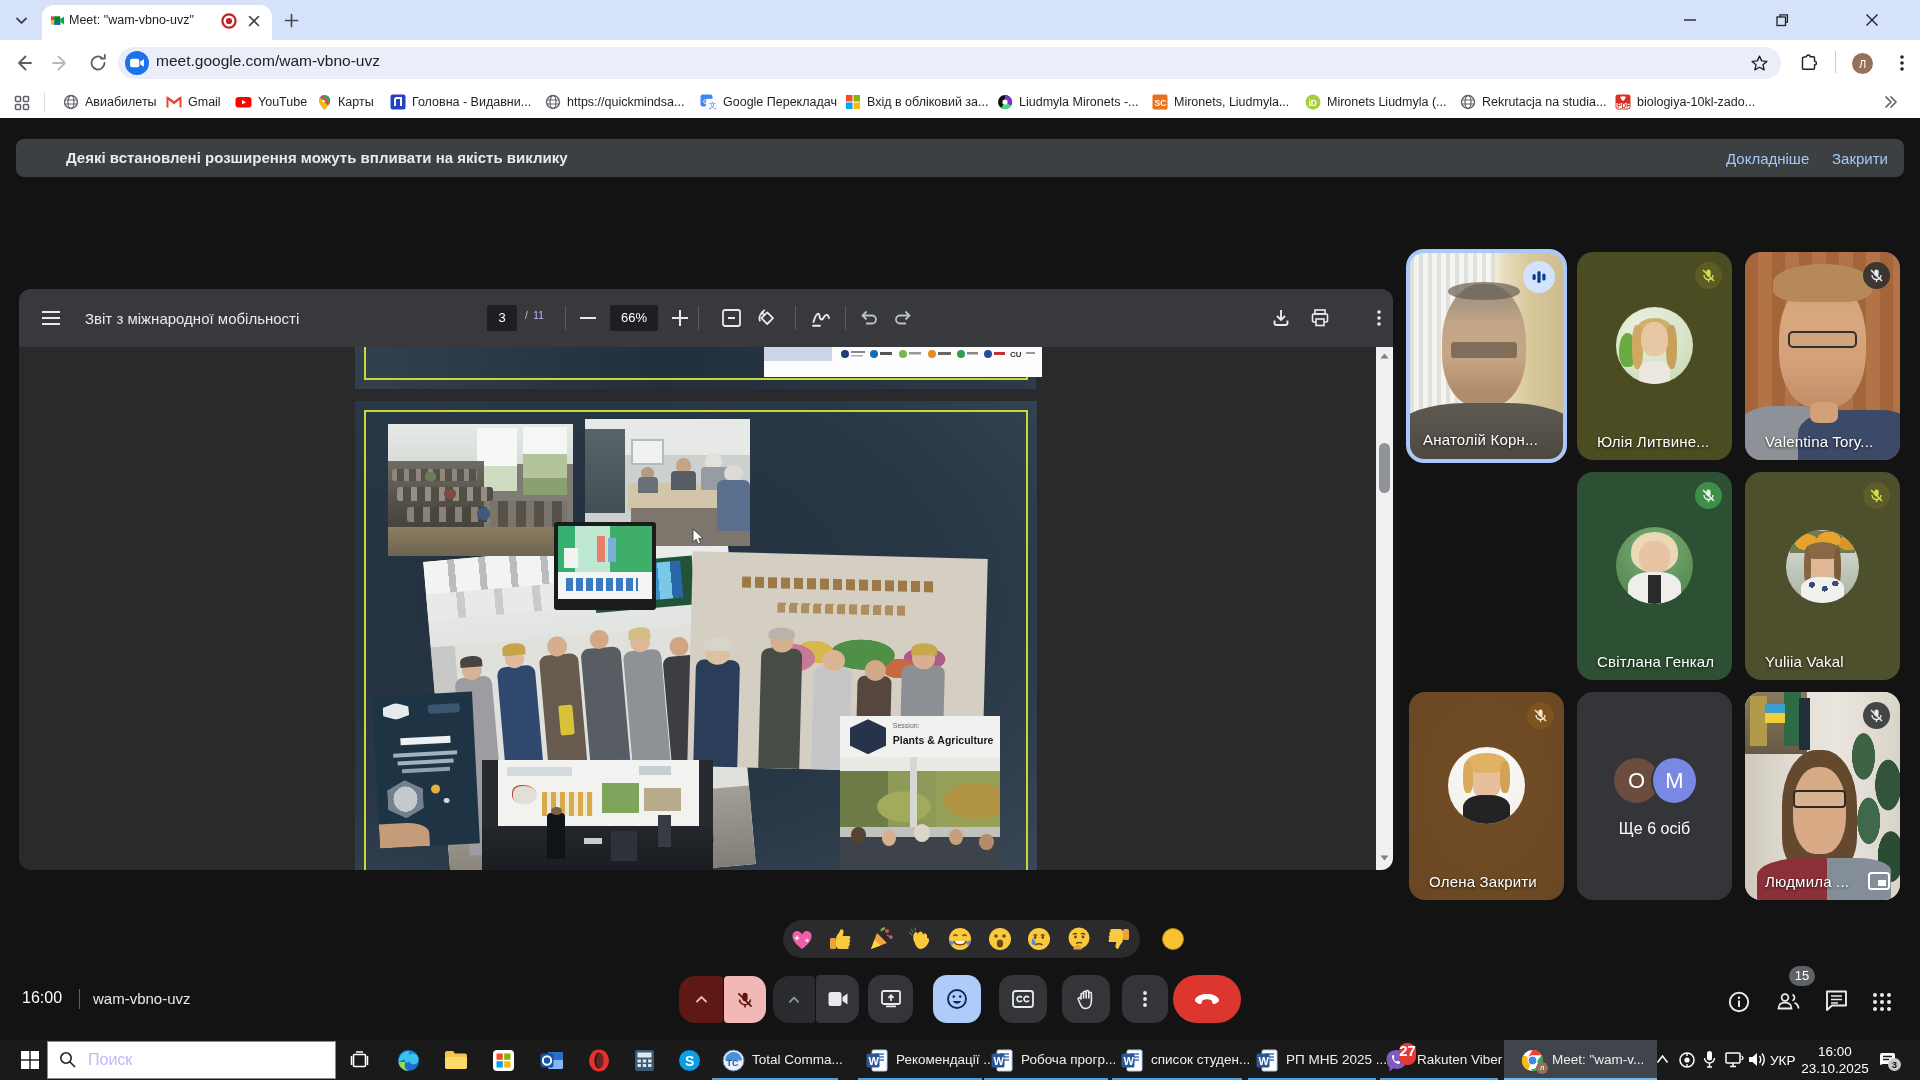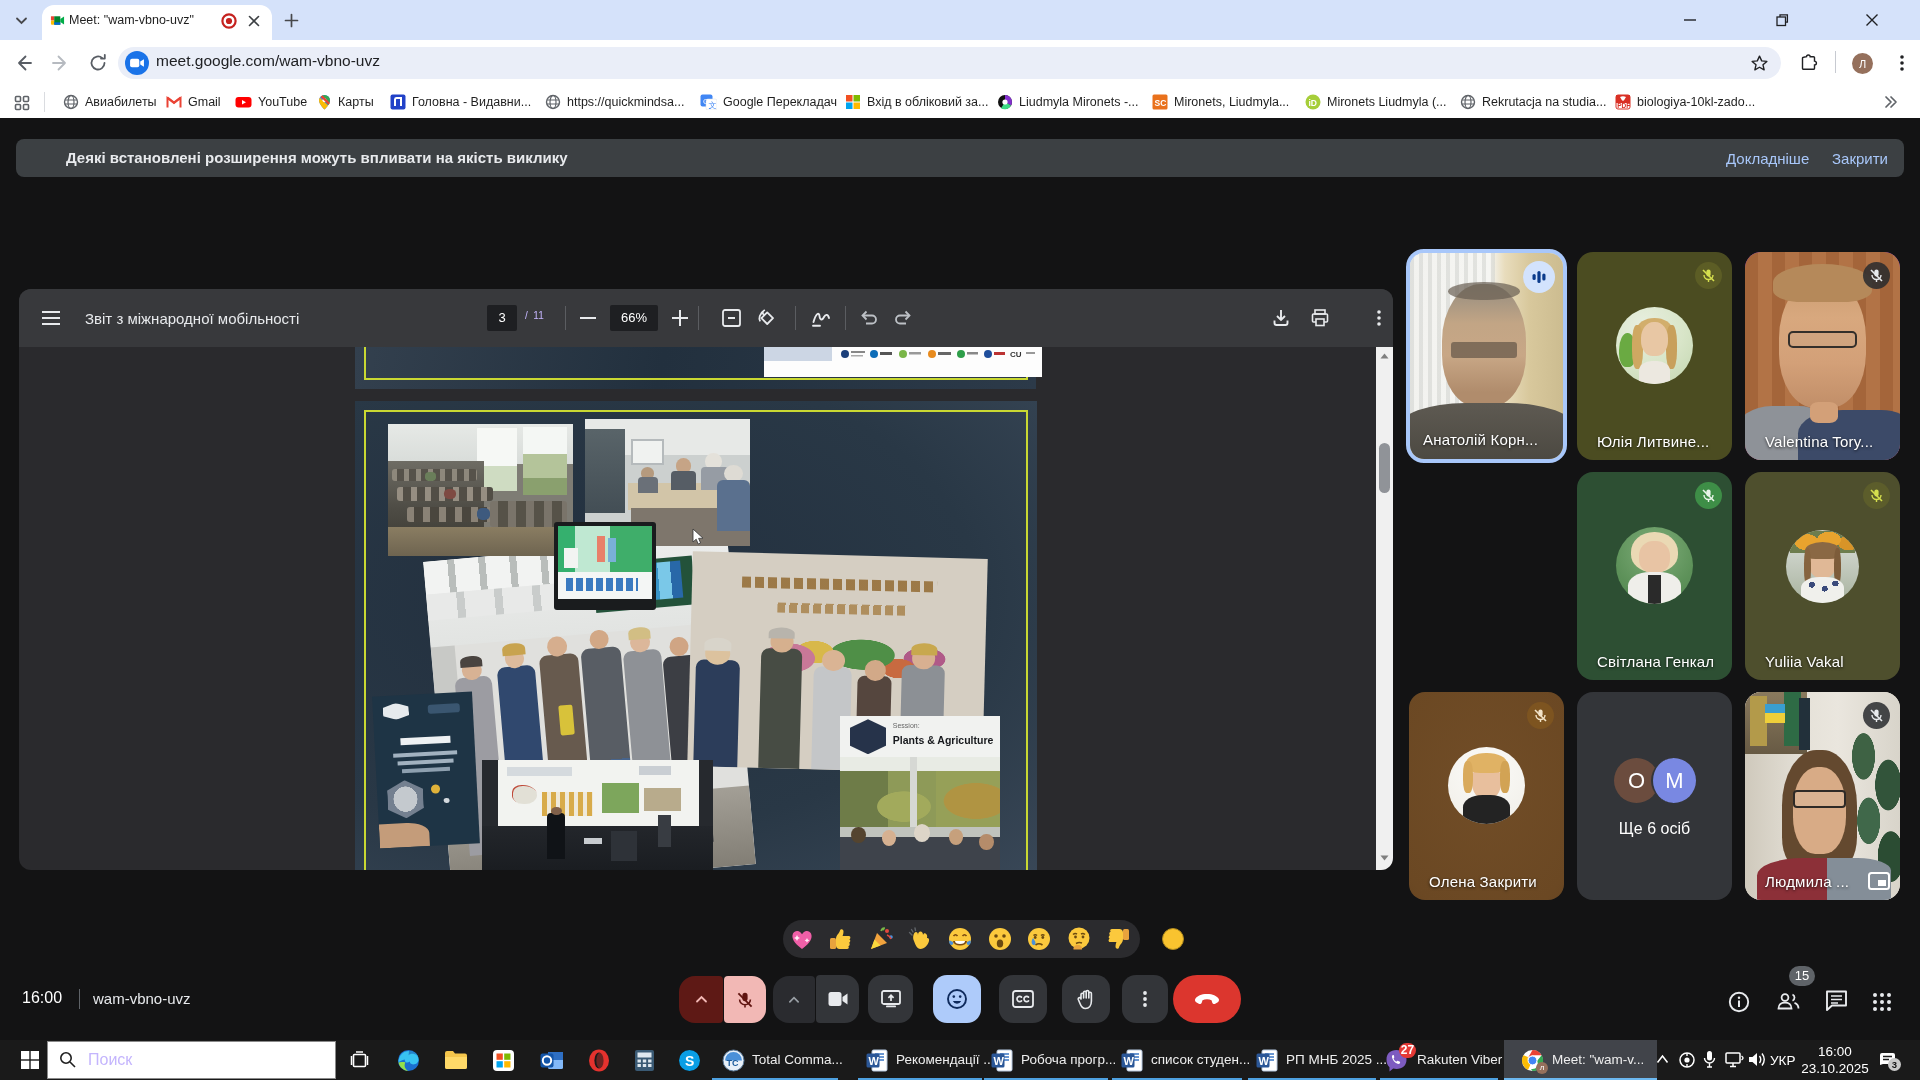--- a/index.html
+++ b/index.html
@@ -858,21 +858,21 @@
       <path d="M9 5 H18 M9 8 H18 M9 11 H18" stroke="#3a76c4" stroke-width="1.4"></path>
       <rect x="0.5" y="4.5" width="13" height="14" rx="1.5" fill="#2b5797"></rect>
       <text x="2.5" y="15.5" font-size="11" font-weight="bold" fill="#fff" font-family="Liberation Sans">W</text>
     </svg>
 <div class="abs tklabel" style="left:1286px;top:1052px;">РП МНБ 2025 ...</div>
 
 <svg class="abs" style="left:1385px;top:1049px" width="23" height="23" viewBox="0 0 23 23">
       <path d="M11.5 1 C17.5 1 21.5 4.5 21.5 10.5 C21.5 16.5 17.5 20 11.5 20 C10.3 20 9.2 19.9 8.2 19.6 L4.5 22.5 V18.2 C2.5 16.6 1.5 13.9 1.5 10.5 C1.5 4.5 5.5 1 11.5 1z" fill="#7d5bc0"></path>
       <path d="M8 6 C7.3 6.3 6.8 7.2 7 8.3 C7.5 11 9.8 13.8 12.5 14.8 C13.6 15.2 14.6 14.8 15 14 C15.3 13.4 15.1 12.9 14.5 12.6 L13.2 11.9 C12.7 11.7 12.3 11.8 12 12.2 C11.8 12.5 11.4 12.6 11 12.4 C9.9 11.8 9.2 11 8.7 9.9 C8.5 9.5 8.6 9.1 8.9 8.9 C9.3 8.6 9.4 8.2 9.2 7.7 L8.9 6.5 C8.7 6 8.4 5.9 8 6z" fill="#fff"></path>
     </svg>
-<div class="abs" style="left:1399px;top:1043px;width:17px;height:15px;border-radius:8px;background:#e53935;color:#fff;font-size:12px;font-weight:700;text-align:center;line-height:15px;">27</div>
+<div class="abs" style="left:1399px;top:1043px;width:17px;height:22px;border-radius:8px;background:#e53935;color:#fff;font-size:15px;font-weight:700;text-align:center;line-height:15px;">27</div>
 <div class="abs tklabel" style="left:1417px;top:1052px;">Rakuten Viber</div>
 
 <div class="abs" style="left:1504px;top:1040px;width:153px;height:40px;background:#41444a;"></div>
 <svg class="abs" style="left:1521px;top:1049px" width="23" height="23" viewBox="0 0 23 23">
       <circle cx="11.5" cy="11.5" r="10.5" fill="#fff"></circle>
       <path d="M11.5 1 a10.5 10.5 0 0 1 9.1 5.25 H11.5 a5.25 5.25 0 0 0 -4.55 2.63z" fill="#ea4335"></path>
       <path d="M2.4 6.25 a10.5 10.5 0 0 0 4.55 14.7 L10 14.5 a5.25 5.25 0 0 1 -3.05 -6.62z" fill="#fbbc05"></path>
       <path d="M20.6 6.25 a10.5 10.5 0 0 1 -9.1 15.75 l-1.5 -2 h1.5 a5.25 5.25 0 0 0 4.55 -7.88z" fill="#34a853"></path>
       <circle cx="11.5" cy="11.5" r="4.4" fill="#4285f4" stroke="#fff" stroke-width="1"></circle>
     </svg>

